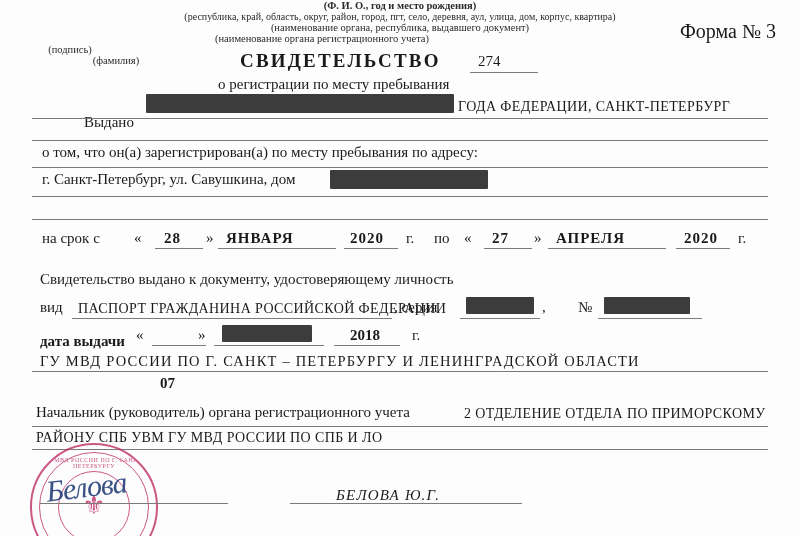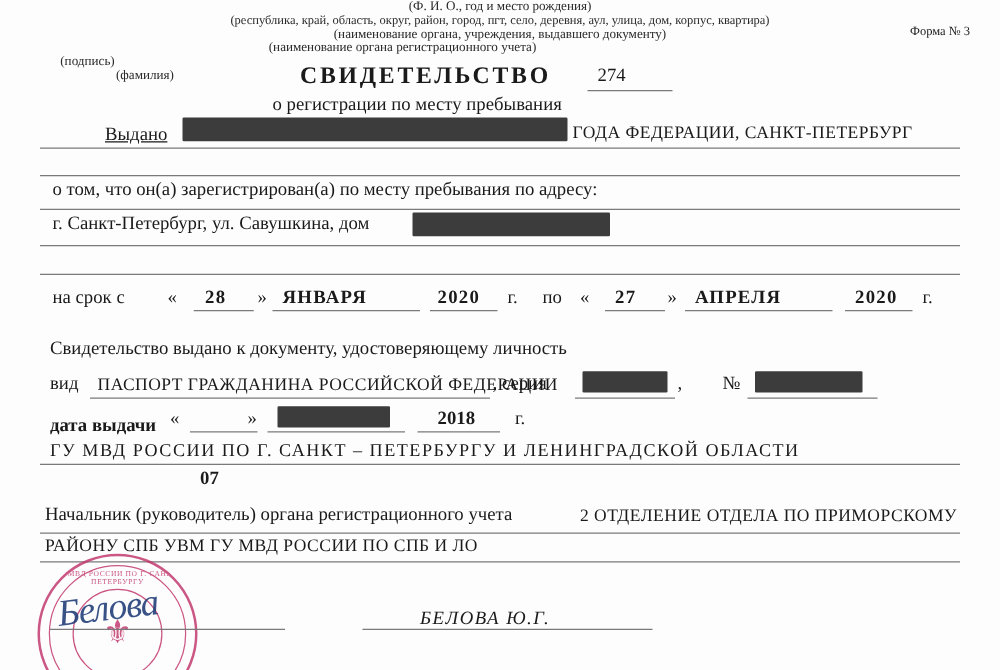--- a/index.html
+++ b/index.html
@@ -26,21 +26,21 @@
     background: #7a7a7a;
   }
   .redact {
     position: absolute;
     background: #3c3c3c;
     border-radius: 1px;
   }
   .txt { position: absolute; white-space: nowrap; }
 
   .form-no {
-    font-size: 10px;
+    font-size: 20px;
     font-family: "Liberation Serif", serif;
   }
   .title-main {
     font-size: 19px;
     letter-spacing: 2.2px;
     font-weight: 700;
   }
   .title-sub {
     font-size: 15px;
   }
@@ -146,26 +146,26 @@
 <div class="page">
 
   <div class="txt form-no" style="right:24px; top:20px;">Форма № 3</div>
 
   <div class="txt title-main" style="left:240px; top:50px;">СВИДЕТЕЛЬСТВО</div>
   <div class="txt num-274" style="left:478px; top:53px;">274</div>
   <div class="line" style="left:470px; top:72px; width:68px;"></div>
 
   <div class="txt title-sub" style="left:218px; top:76px;">о регистрации по месту пребывания</div>
 
-  <div class="txt body-txt" style="left:84px; top:100px;text-decoration:underline;">Выдано</div>
+  <div class="txt body-txt" style="left:84px; top:114px;">Выдано</div>
   <div class="redact" style="left:146px; top:94px; width:308px; height:19px;"></div>
   <div class="txt mono-sp" style="left:458px; top:99px;">ГОДА ФЕДЕРАЦИИ, САНКТ-ПЕТЕРБУРГ</div>
   <div class="line" style="left:32px; top:118px; width:736px;"></div>
 
-  <div class="caption" style="left:0; top:122px; width:800px;">(Ф. И. О., год и место рождения)</div>
+  <div class="caption" style="left:0; top:122px; width:800px;font-weight:bold;">(Ф. И. О., год и место рождения)</div>
   <div class="line" style="left:32px; top:140px; width:736px;"></div>
 
   <div class="txt body-txt" style="left:42px; top:144px;">о том, что он(а) зарегистрирован(а) по месту пребывания по адресу:</div>
   <div class="line" style="left:32px; top:167px; width:736px;"></div>
 
   <div class="txt body-txt" style="left:42px; top:171px;">г. Санкт-Петербург, ул. Савушкина, дом</div>
   <div class="redact" style="left:330px; top:170px; width:158px; height:19px;"></div>
   <div class="line" style="left:32px; top:196px; width:736px;"></div>
 
   <div class="caption-wide" style="left:0; top:204px; width:800px;">(республика, край, область, округ, район, город, пгт, село, деревня, аул, улица, дом, корпус, квартира)</div>
@@ -212,21 +212,21 @@
   <div class="txt body-txt" style="left:198px; top:327px;">»</div>
   <div class="line" style="left:152px; top:345px; width:54px;"></div>
   <div class="redact" style="left:222px; top:325px; width:90px; height:17px;"></div>
   <div class="line" style="left:214px; top:345px; width:110px;"></div>
   <div class="txt num-val" style="left:350px; top:327px;">2018</div>
   <div class="line" style="left:334px; top:345px; width:66px;"></div>
   <div class="txt body-txt" style="left:412px; top:327px;">г.</div>
 
   <div class="txt wide-sp" style="left:40px; top:353px;">ГУ  МВД  РОССИИ  ПО  Г. САНКТ – ПЕТЕРБУРГУ  И  ЛЕНИНГРАДСКОЙ ОБЛАСТИ</div>
   <div class="line" style="left:32px; top:371px; width:736px;"></div>
-  <div class="caption" style="left:0; top:373px; width:800px;">(наименование органа, учреждения, выдавшего документу)</div>
+  <div class="caption" style="left:0; top:373px; width:800px;">(наименование органа, республика, выдавшего документ)</div>
 
   <div class="txt body-txt" style="left:36px; top:404px;">Начальник (руководитель) органа регистрационного учета</div>
   <div class="txt mono-sp" style="left:464px; top:406px;">2 ОТДЕЛЕНИЕ ОТДЕЛА  ПО ПРИМОРСКОМУ</div>
   <div class="line" style="left:32px; top:426px; width:736px;"></div>
   <div class="txt mono-sp" style="left:36px; top:430px;">РАЙОНУ СПБ УВМ  ГУ  МВД  РОССИИ  ПО СПБ  И  ЛО</div>
   <div class="line" style="left:32px; top:449px; width:736px;"></div>
   <div class="caption" style="left:0; top:451px; width:644px;">(наименование органа регистрационного учета)</div>
 
   <div class="stamp">
     <div class="stamp-inner"></div>

